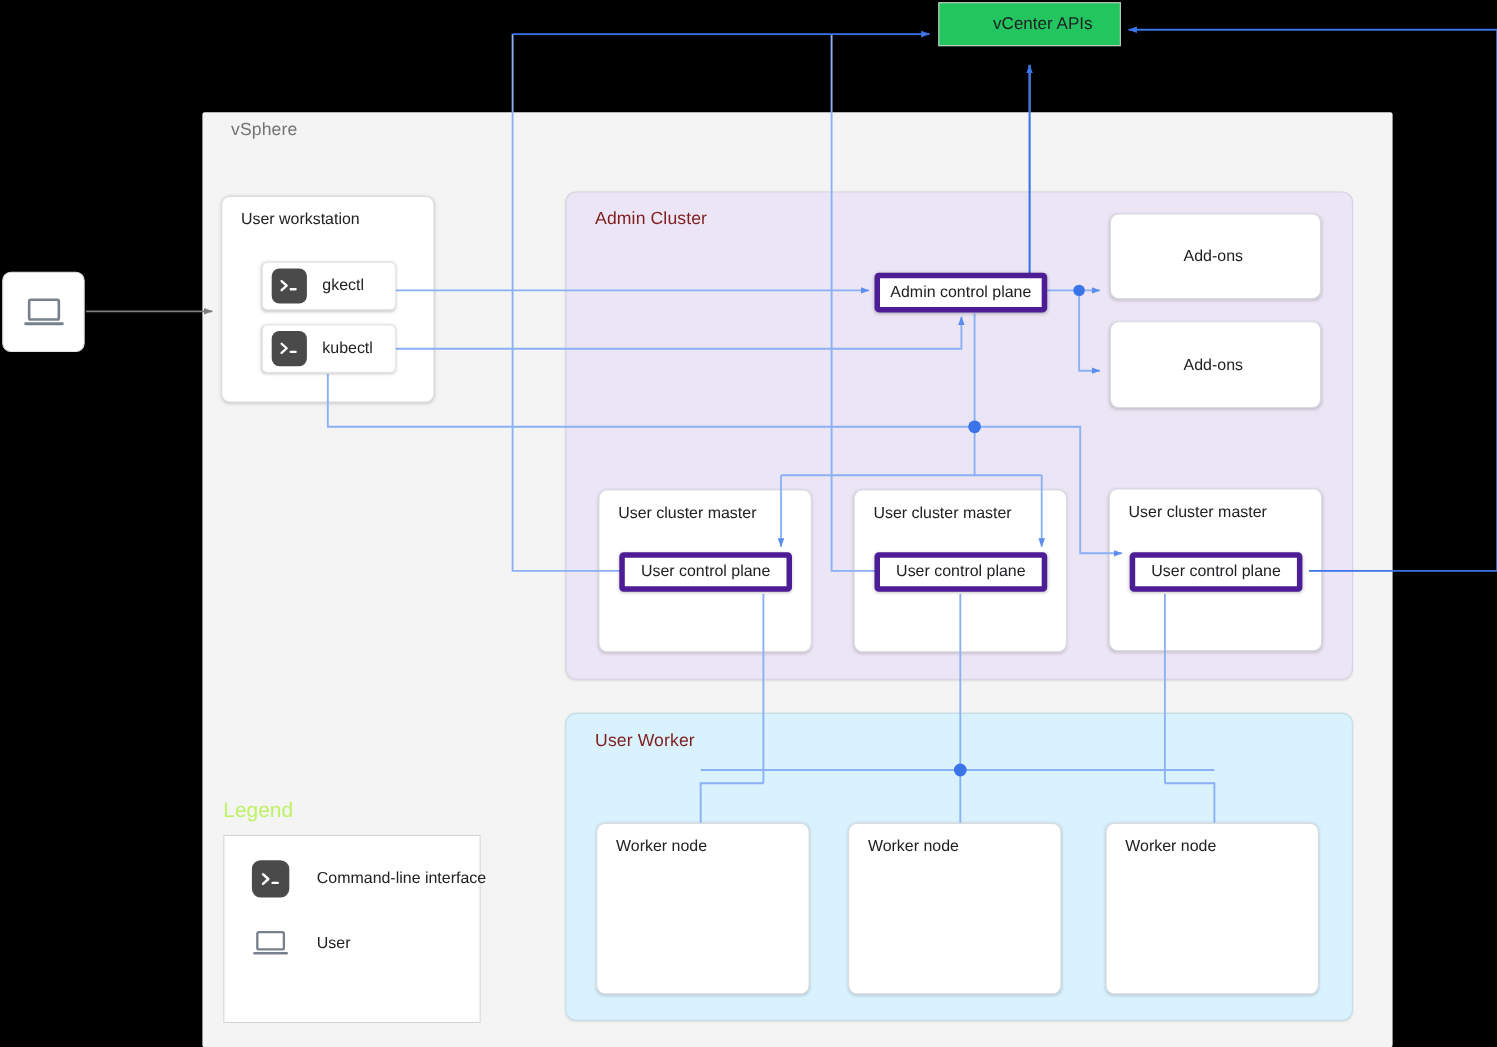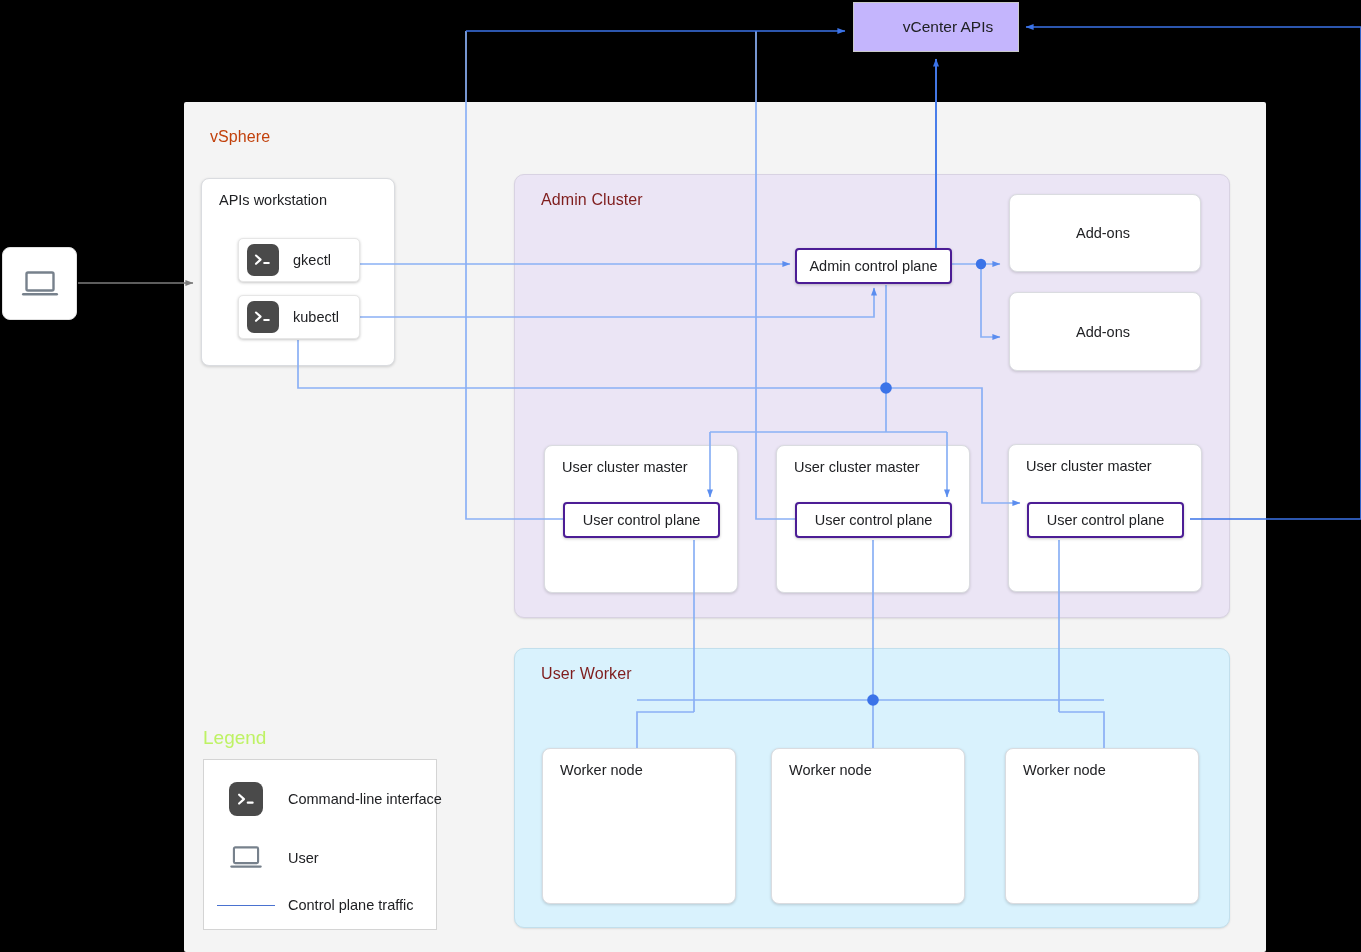--- a/index.html
+++ b/index.html
@@ -51,21 +51,21 @@
     box-shadow: 0 1px 2px rgba(0,0,0,0.10);
   }
   .panel-title {
     position: absolute;
     left: 26px; top: 16px;
     font-size: 16px;
     color: #7f1d1d;
     letter-spacing: .1px;
     white-space: nowrap;
   }
-  #vsphere-panel .panel-title { left: 26px; top: 26px; font-size: 16px; color: #c2410c; }
+  #vsphere-panel .panel-title { left: 26px; top: 8px; font-size: 16px; color: #737373; }
 
   
   .box {
     position: absolute;
     background: #ffffff;
     border: 1px solid #dadce0;
     border-radius: 8px;
     box-shadow: 0 1px 3px rgba(0,0,0,0.16);
     z-index: 3;
   }
@@ -82,38 +82,38 @@
     transform: translateY(-50%);
     text-align: center;
     font-size: 14.5px;
     color: #202124;
   }
 
   
   .chip {
     position: absolute;
     background: #ffffff;
-    border: 2px solid #4c1d95;
+    border: 5px solid #4c1d95;
     border-radius: 4px;
     box-shadow: 0 1px 3px rgba(0,0,0,0.22);
     z-index: 6;
     display: flex;
     align-items: center;
     justify-content: center;
     font-size: 14.5px;
     color: #202124;
     white-space: nowrap;
   }
 
   
   #vcenter-box {
     position: absolute;
     left: 853px; top: 2px;
-    width: 166px; height: 50px;
-    background: #c4b5fd;
+    width: 166px; height: 40px;
+    background: #22c55e;
     border: 1px solid #c9c9c9;
     z-index: 6;
     display: flex;
     align-items: center;
     justify-content: center;
     font-size: 15.5px;
     color: #202124;
     padding-left: 24px;
   }
 
@@ -281,21 +281,21 @@
   </div>
 
   <div id="user-node">
     <svg width="38" height="28" viewBox="0 0 38 28">
       <rect x="5.5" y="2.5" width="27" height="18" rx="1.5" fill="none" stroke="#77818c" stroke-width="2.4"></rect>
       <rect x="1" y="23" width="36" height="2.6" rx="1.3" fill="#77818c"></rect>
     </svg>
   </div>
 
   <div class="box" id="admin-workstation" style="left:201px; top:178px; width:194px; height:188px;">
-    <div class="box-title">APIs workstation</div>
+    <div class="box-title">User workstation</div>
   </div>
 
   <div class="cli-tile" style="left:238px; top:238px;">
     <span class="cli-glyph">
       <svg width="18" height="14" viewBox="0 0 18 14">
         <path d="M2,2.5 L6.6,6.6 L2,10.8" fill="none" stroke="#ffffff" stroke-width="2.1" stroke-linecap="round" stroke-linejoin="round"></path>
         <rect x="9.2" y="8.9" width="6.6" height="2.1" rx="1" fill="#ffffff"></rect>
       </svg>
     </span>
     <span class="cli-label">gkectl</span>
@@ -371,22 +371,16 @@
     <div class="legend-row" style="top:76px;">
       <span class="legend-icon-slot">
         <svg width="36" height="26" viewBox="0 0 38 28">
           <rect x="6" y="2.5" width="26" height="17" rx="1.5" fill="none" stroke="#77818c" stroke-width="2.3"></rect>
           <rect x="2" y="22" width="34" height="2.5" rx="1.25" fill="#77818c"></rect>
         </svg>
       </span>
       <span class="legend-text">User</span>
     </div>
 
-    <div class="legend-row" style="top:123px;">
-      <span class="legend-icon-slot">
-        <span class="legend-swatch-line"></span>
-      </span>
-      <span class="legend-text">Control plane traffic</span>
-    </div>
 
   </div>
 
 </div>
 
 </body></html>

